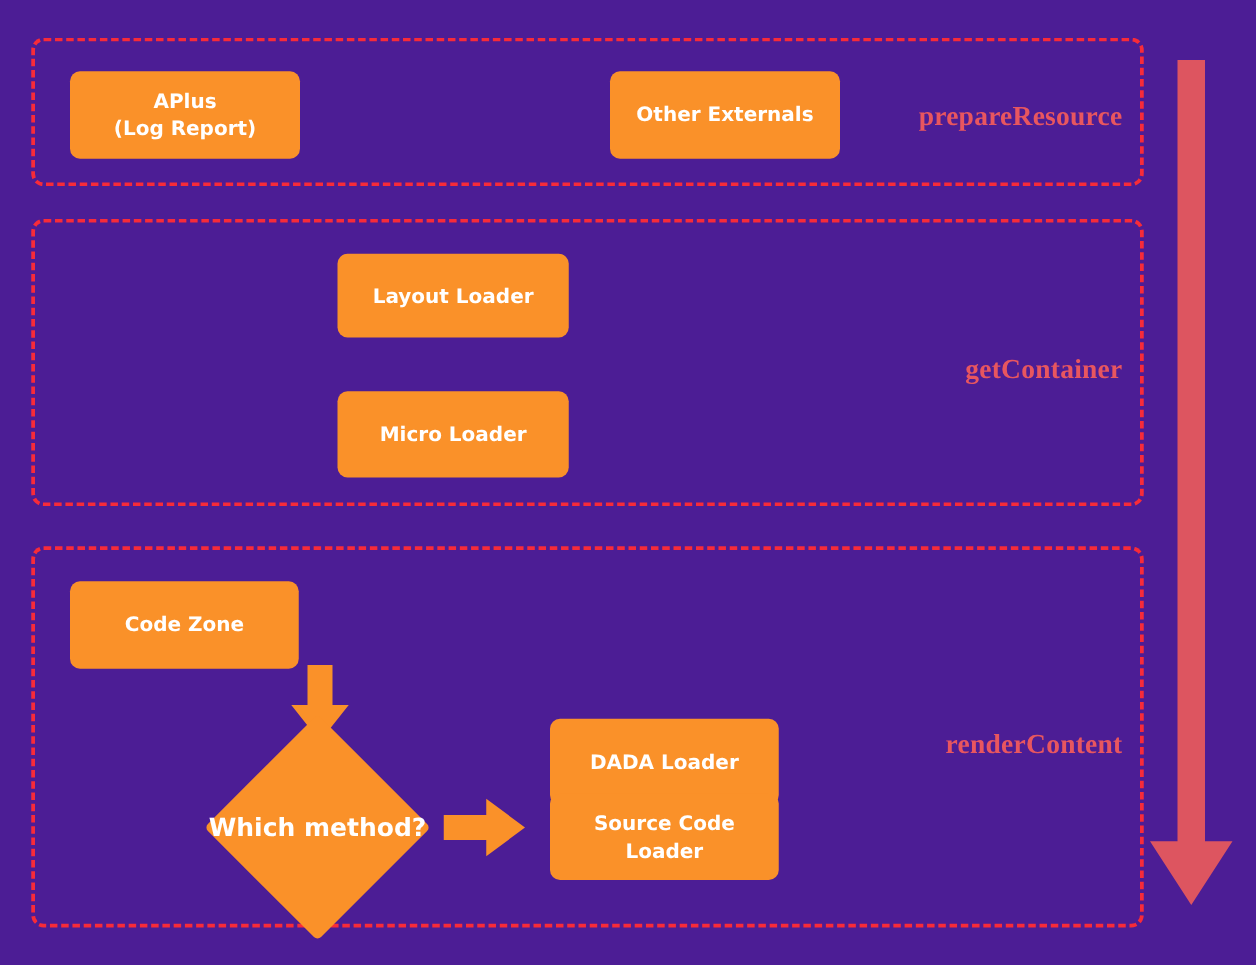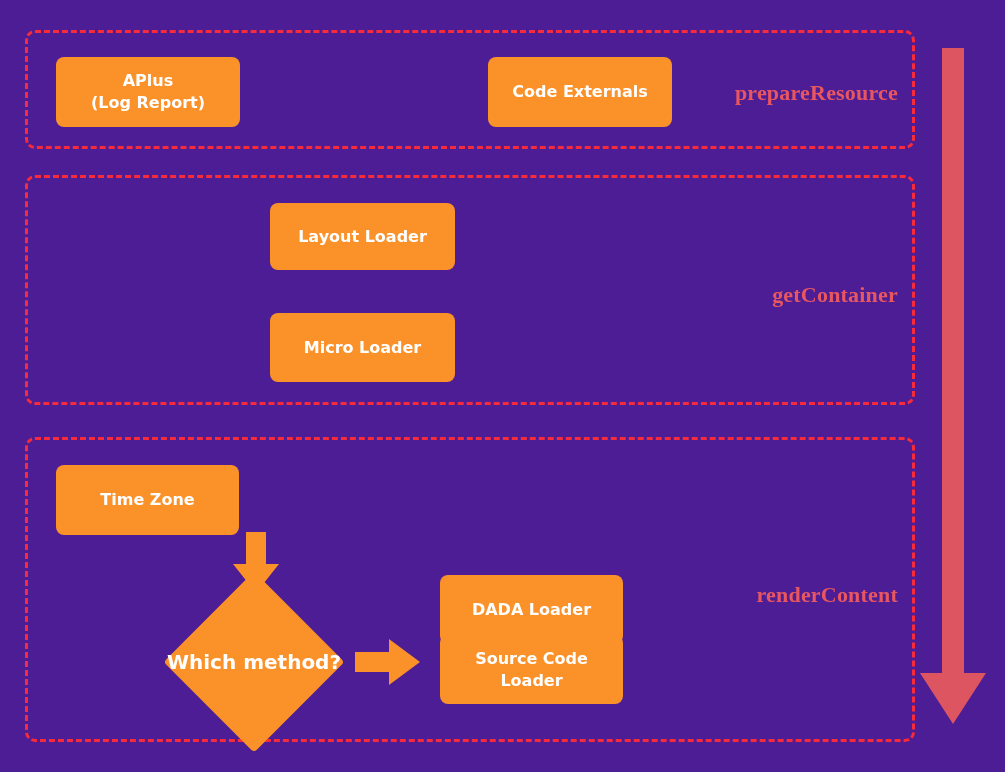--- a/index.html
+++ b/index.html
@@ -103,35 +103,35 @@
 <body>
 
 <div id="canvas">
 
   <div class="phase" style="left:25px; top:30px; width:890px; height:119px;"></div>
 
   <div class="node" style="left:56px; top:57px; width:184px; height:70px;">APlus
 (Log Report)</div>
 
 
-  <div class="node" style="left:488px; top:57px; width:184px; height:70px;">Code Externals</div>
+  <div class="node" style="left:488px; top:57px; width:184px; height:70px;">Other Externals</div>
 
   <div class="phase-label" style="left:700px; top:93px; width:198px;">prepareResource</div>
 
   <div class="phase" style="left:25px; top:175px; width:890px; height:230px;"></div>
 
   <div class="node" style="left:270px; top:203px; width:185px; height:67px;">Layout Loader</div>
 
   <div class="node" style="left:270px; top:313px; width:185px; height:69px;">Micro Loader</div>
 
   <div class="phase-label" style="left:700px; top:295px; width:198px;">getContainer</div>
 
   <div class="phase" style="left:25px; top:437px; width:890px; height:305px;"></div>
 
-  <div class="node" style="left:56px; top:465px; width:183px; height:70px;">Time Zone</div>
+  <div class="node" style="left:56px; top:465px; width:183px; height:70px;">Code Zone</div>
 
 
   <svg class="conn" width="48" height="62" viewBox="0 0 48 62" style="left:232px; top:532px;">
     <polygon points="14,0 34,0 34,32 47,32 24,61 1,32 14,32" fill="#FA9129"></polygon>
   </svg>
 
   <div class="diamond-wrap" style="left:190px; top:598px; width:128px; height:128px;">
     <div class="diamond-shape"></div>
     <div class="diamond-text">Which method?</div>
   </div>

